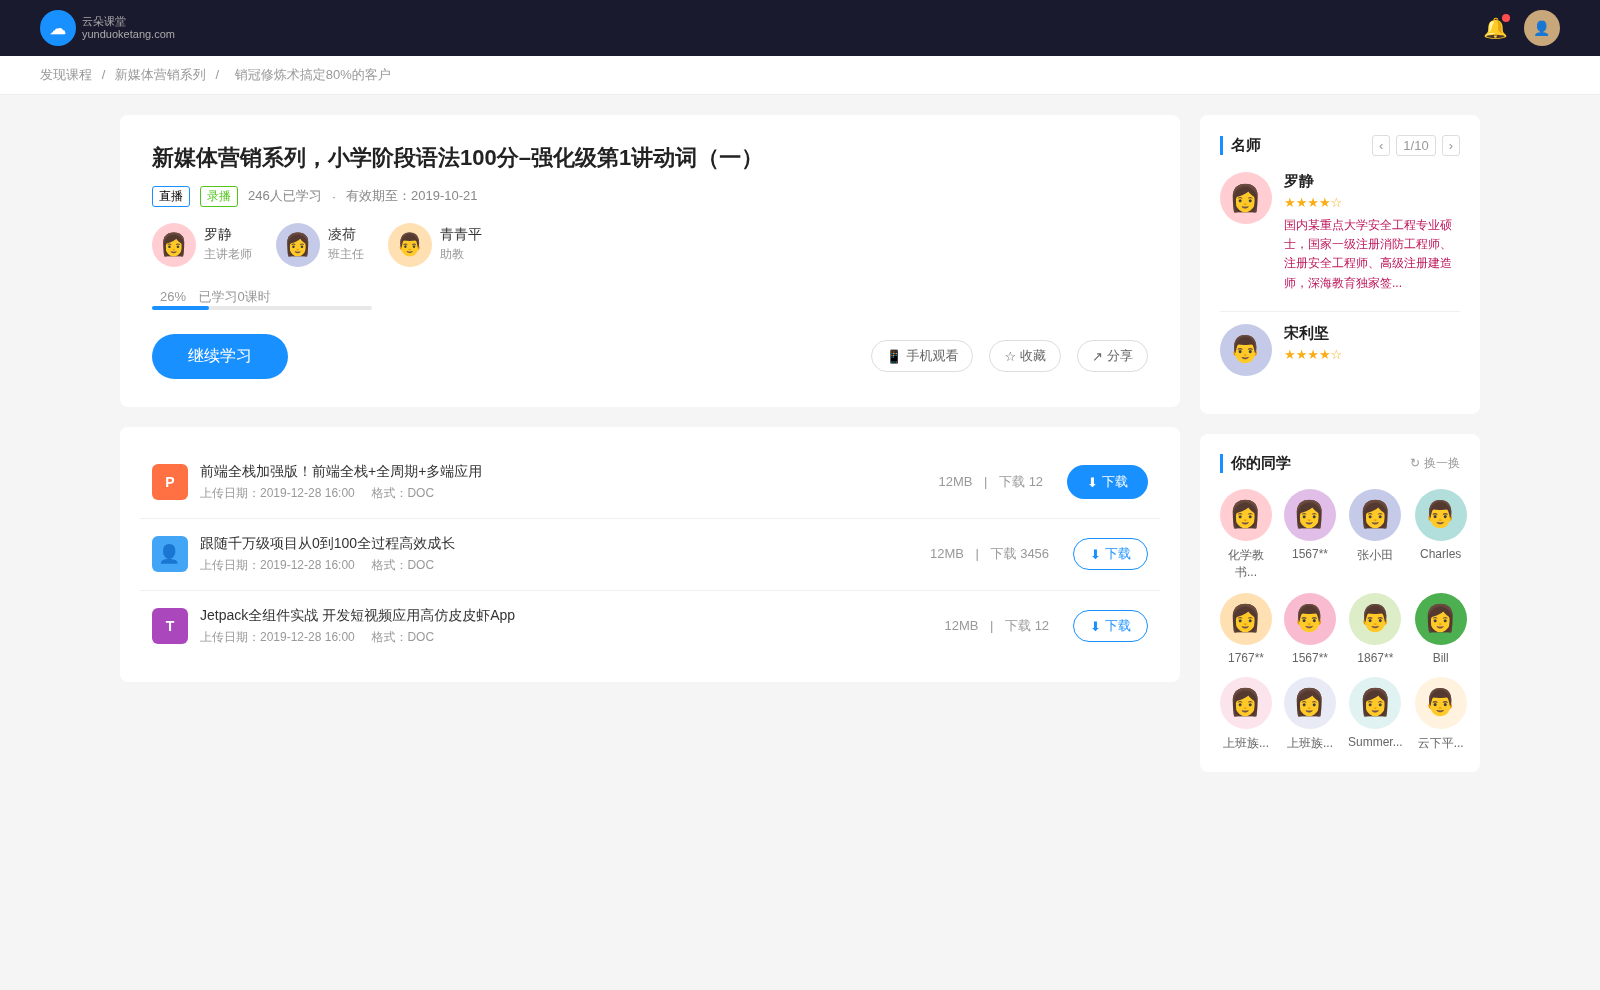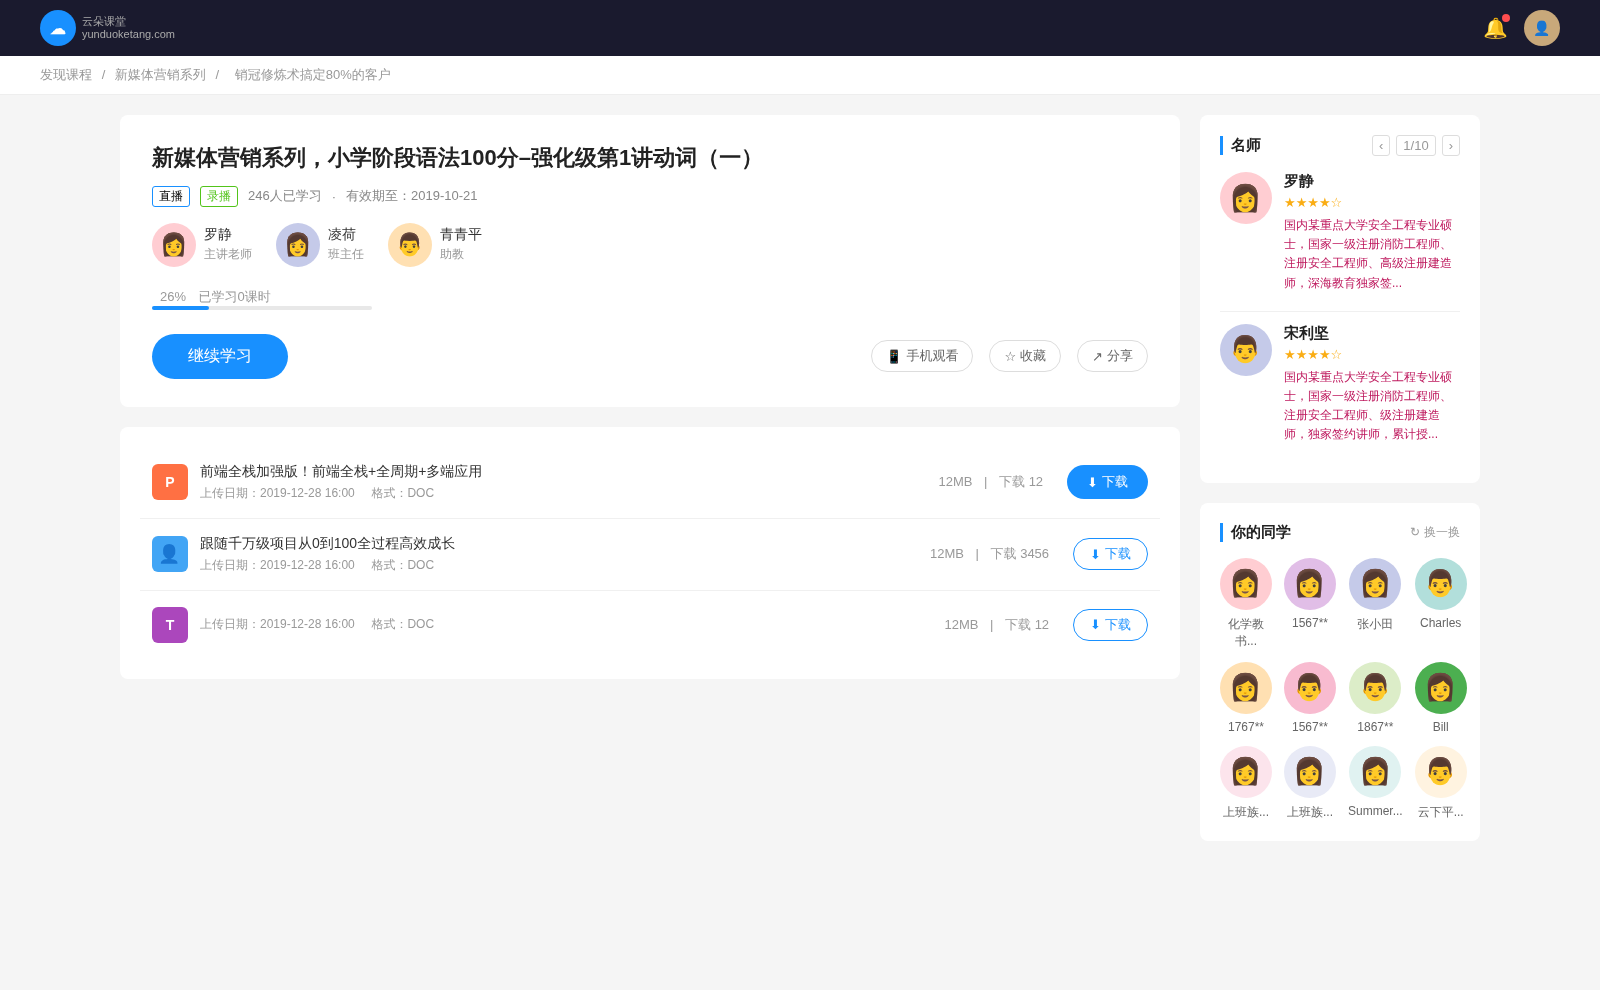--- a/index.html
+++ b/index.html
@@ -254,20 +254,21 @@
           </div>
           <button class="btn-download">
             <span>⬇</span>
             <span>下载</span>
           </button>
         </div>
 
         <div class="file-item">
           <div class="file-icon" style="background:#ab47bc;color:white;width:36px;height:36px;border-radius:6px;display:flex;align-items:center;justify-content:center;font-weight:bold;font-size:14px;margin-right:12px;flex-shrink:0;">T</div>
           <div class="file-info">
+            <div class="file-name">Jetpack全组件实战 开发短视频应用高仿皮皮虾App</div>
             <div class="file-meta">
               <span>上传日期：2019-12-28  16:00</span>
               &nbsp;&nbsp;&nbsp;
               <span>格式：DOC</span>
             </div>
           </div>
           <div class="file-stats">
             <span>12MB</span>
             <span> | </span>
             <span>下载 12</span>
@@ -307,21 +308,20 @@
 
       <div class="divider"></div>
 
       <div class="sidebar-teacher">
         <div class="sidebar-teacher-avatar av3">
           <span class="av-face">👨</span>
         </div>
         <div class="sidebar-teacher-info">
           <div class="sidebar-teacher-name">宋利坚</div>
           <div class="stars">★★★★☆</div>
-          <div class="sidebar-teacher-desc">国内某重点大学安全工程专业硕士，国家一级注册消防工程师、注册安全工程师、级注册建造师，独家签约讲师，累计授...</div>
         </div>
       </div>
     </div>
 
     <div class="sidebar-card">
       <div class="sidebar-card-header">
         <div class="sidebar-card-title-left">你的同学</div>
         <div class="refresh-btn">
           <span>↻</span>
           <span>换一换</span>

